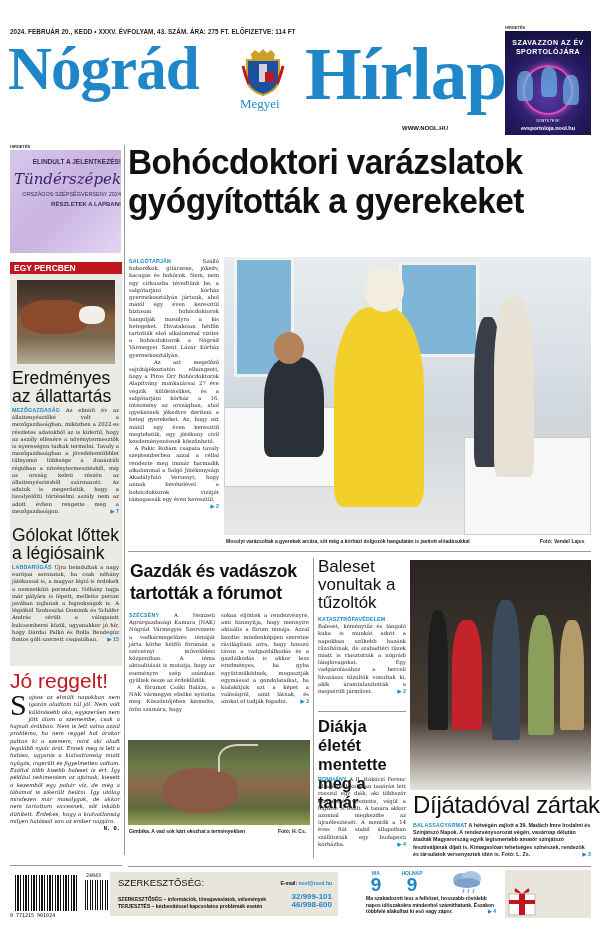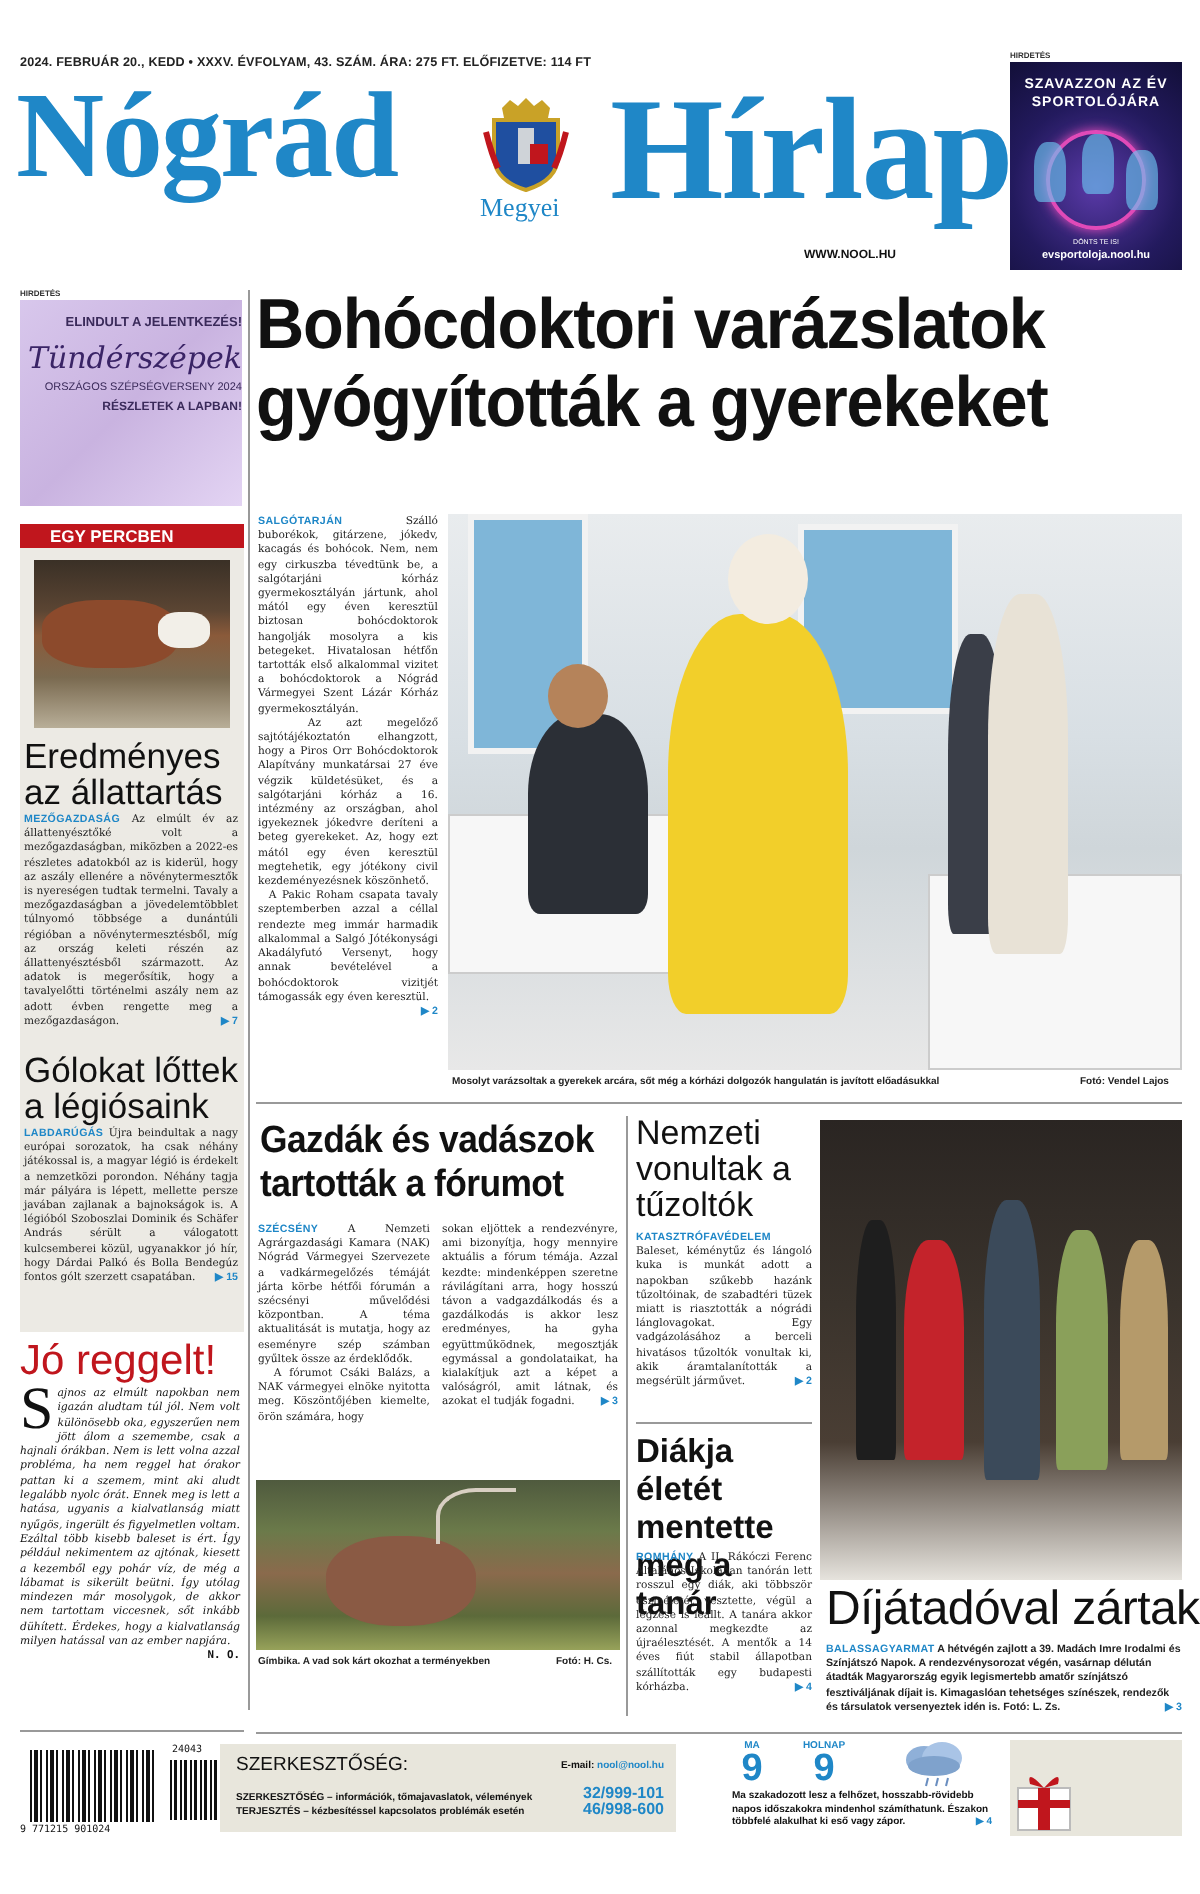--- a/index.html
+++ b/index.html
@@ -16,21 +16,21 @@
 .ad-sport .t1{font-size:7px;font-weight:bold;margin-top:7px;letter-spacing:.5px;line-height:9px}
 .ad-sport .ring{position:absolute;left:18px;top:34px;width:50px;height:50px;border-radius:50%;border:2px solid #e04ab8;box-shadow:0 0 6px #e04ab8}
 .ad-sport .fig{position:absolute;top:40px;width:16px;height:30px;background:#6cc3ef;opacity:.65;border-radius:40% 40% 20% 20%}
 .ad-sport .url{position:absolute;bottom:4px;left:0;right:0;font-size:5.5px;font-weight:bold}
 .ad-sport .small{position:absolute;bottom:12px;left:0;right:0;font-size:3.5px}
 .ad-tunder{left:10px;top:150px;width:111px;height:103px;background:linear-gradient(135deg,#d8c7ec,#c9b3e0 50%,#e3d4f3);text-align:right;color:#3a2a5a;overflow:hidden}
 .ad-tunder .h{font-size:6.5px;font-weight:bold;margin-top:8px;line-height:8px}
 .ad-tunder .script{font-family:"DejaVu Serif",serif;font-style:italic;font-size:15px;color:#3a2466;margin-top:4px}
 .ad-tunder .s{font-size:5.5px;line-height:7px;margin-top:3px}
 .ad-tunder .b{font-size:6px;font-weight:bold;line-height:7.5px;margin-top:3px}
-.egy{left:10px;top:262px;width:112px;height:12px;background:#c0161d;color:#fff;font-weight:bold;font-size:8.5px;padding-left:15px;line-height:12px}
+.egy{left:10px;top:262px;width:112px;height:12px;background:#c0161d;color:#fff;font-weight:bold;font-size:8.5px;padding-left:4px;line-height:12px}
 .left-box{left:10px;top:274px;width:112px;height:392px;background:#eceae4}
 .cow{left:17px;top:280px;width:98px;height:84px;background:linear-gradient(180deg,#3a3026 0%,#5b4533 30%,#8a5a3a 45%,#7a6a50 70%,#b8ae98 100%);overflow:hidden}
 .cow .body{position:absolute;left:4px;top:20px;width:68px;height:34px;background:#8c4a2c;border-radius:40%}
 .cow .head{position:absolute;left:62px;top:26px;width:26px;height:18px;background:#f2efe8;border-radius:40%}
 .h-left{left:12px;font-size:17.5px;line-height:18px;color:#111}
 .body-small{font-family:"DejaVu Serif",serif;font-size:5.3px;line-height:7.2px;text-align:justify;color:#222}
 .kicker{font-family:"Liberation Sans",sans-serif;font-weight:bold;color:#1f87c7;letter-spacing:.2px}
 .arrow{color:#1f87c7;font-family:"Liberation Sans",sans-serif;font-weight:bold;float:right}
 .jo{left:10px;top:669px;font-size:21px;color:#c0161d}
 .jo-text{left:10px;top:694px;width:110px;font-family:"DejaVu Serif",serif;font-style:italic;font-size:5.4px;line-height:7.3px;text-align:justify}
@@ -166,21 +166,21 @@
 </div>
 <div class="abs deer">
     <div class="d"></div>
     <div class="ant"></div>
   </div>
 <div class="abs caption" style="left:129px;top:828px">Gímbika. A vad sok kárt okozhat a terményekben</div>
 <div class="abs caption" style="left:278px;top:828px">Fotó: H. Cs.</div>
 
 <div class="abs vline" style="left:313px;top:558px;height:300px"></div>
 
-<div class="abs" style="left:318px;top:558px;width:90px;font-size:17px;line-height:18px">Nemzeti vonultak a tűzoltók</div>
+<div class="abs" style="left:318px;top:558px;width:90px;font-size:17px;line-height:18px">Baleset vonultak a tűzoltók</div>
 <div class="abs body-small" style="left:318px;top:616px;width:88px">
   <span class="kicker">KATASZTRÓFAVÉDELEM</span>
   <span>Baleset, kéménytűz és lángoló kuka is munkát adott a napokban szűkebb hazánk tűzoltóinak, de szabadtéri tüzek miatt is riasztották a nógrádi lánglovagokat. Egy vadgázolásához a berceli hivatásos tűzoltók vonultak ki, akik áramtalanították a megsérült járművet.</span>
   <span class="arrow">▶ <span>2</span></span>
 </div>
 <div class="abs hline" style="left:318px;top:711px;width:88px"></div>
 
 <div class="abs" style="left:318px;top:717px;width:90px;font-size:16.5px;line-height:19px;font-weight:bold">Diákja életét mentette meg a tanár</div>
 <div class="abs body-small" style="left:318px;top:776px;width:88px">
   <span class="kicker">ROMHÁNY</span>

